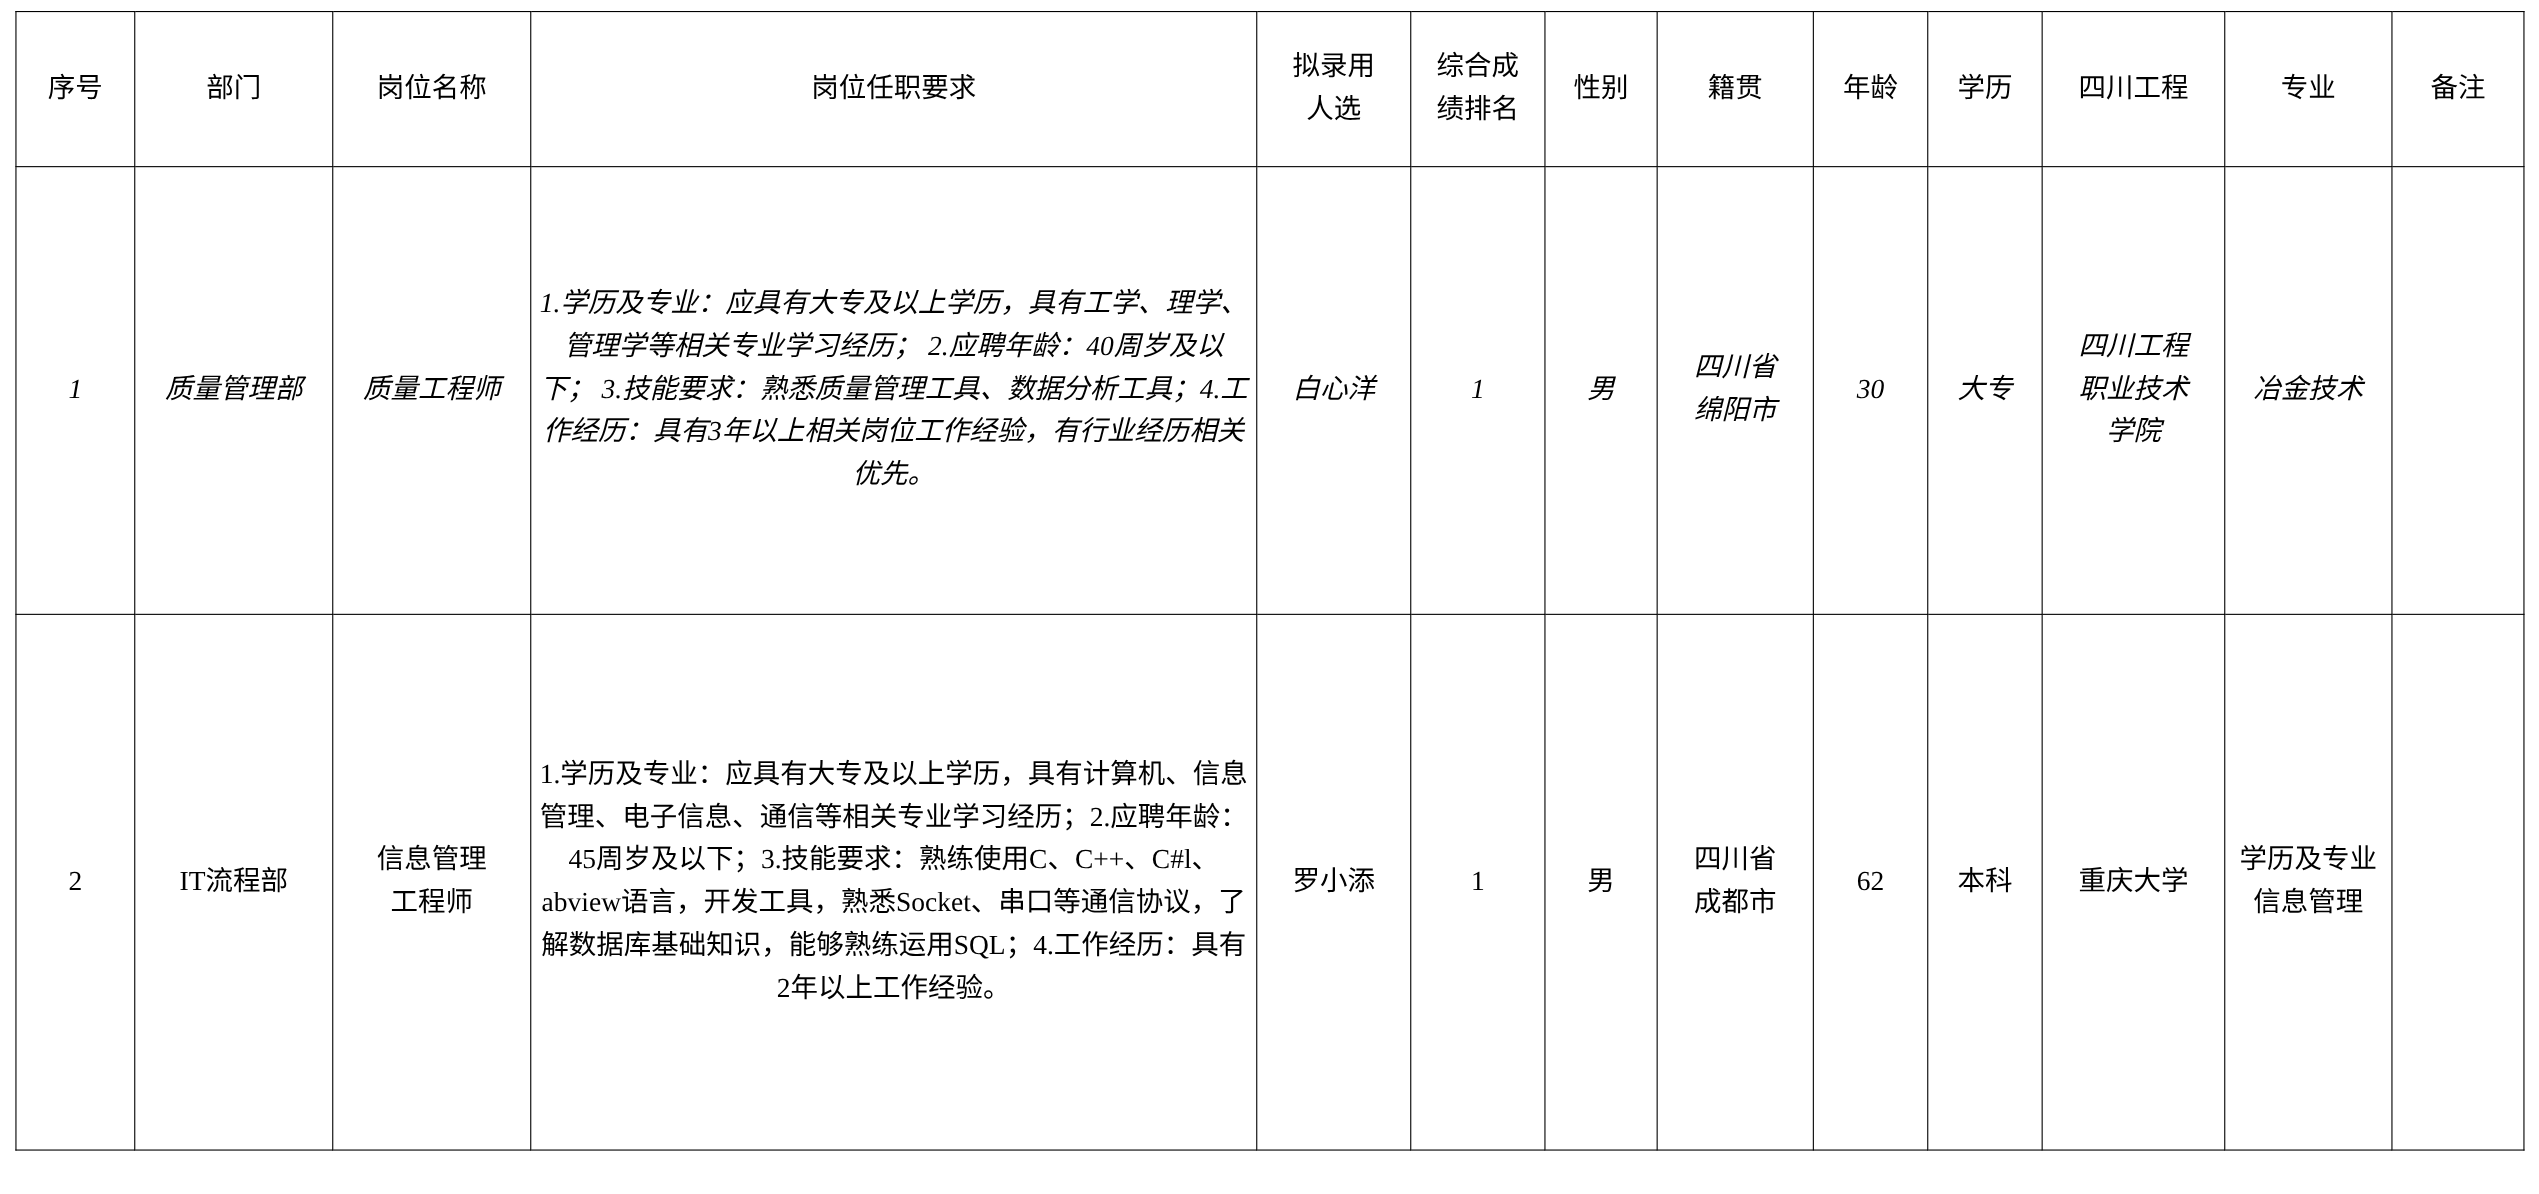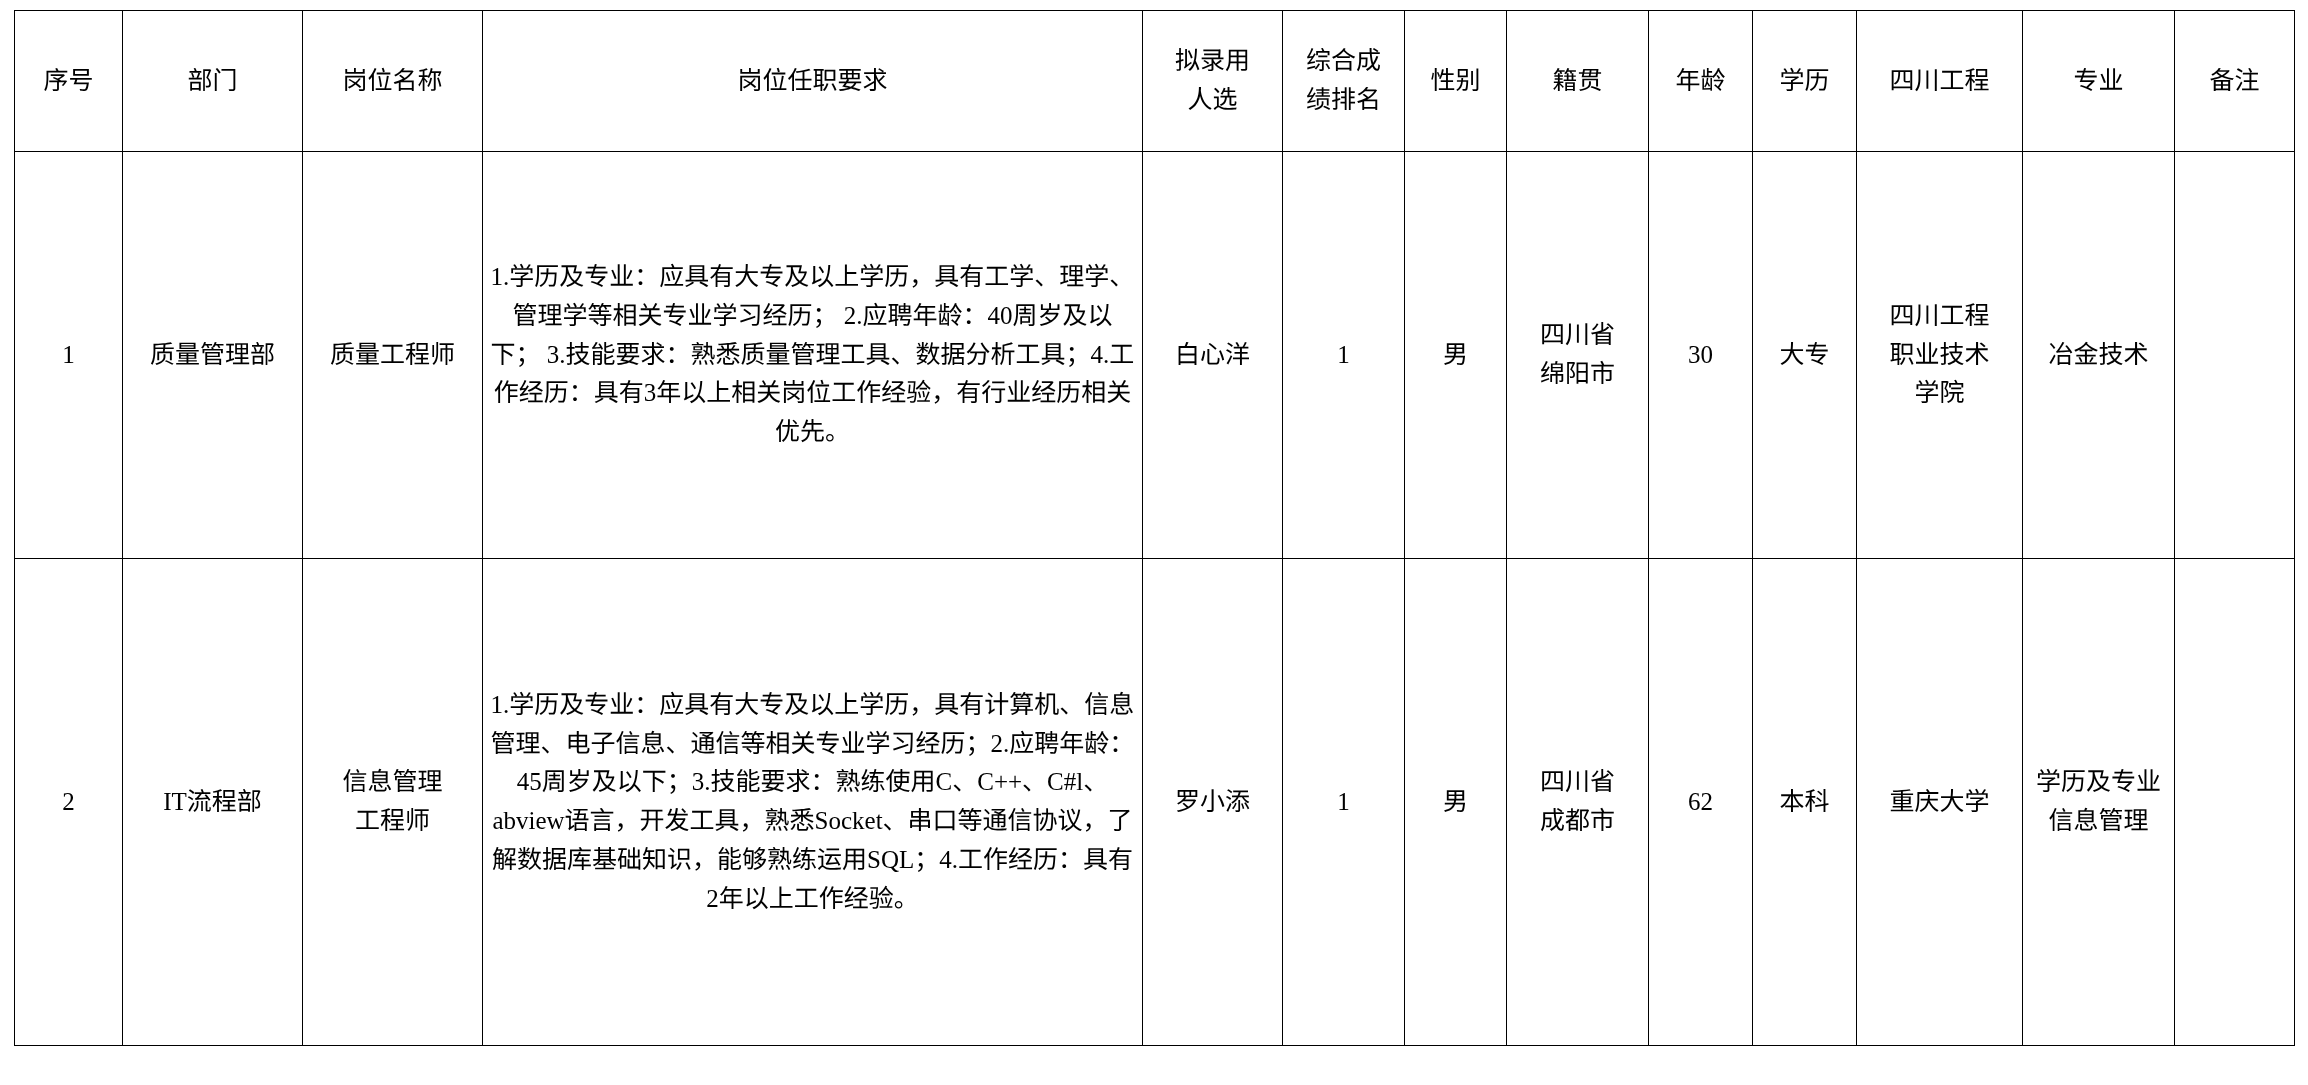--- a/index.html
+++ b/index.html
@@ -55,21 +55,21 @@
   col.c-major    { width: 152px; }
   col.c-remark   { width: 120px; }
 
   .req-cell {
     text-align: left;
     vertical-align: middle;
     line-height: 2.05;
     padding: 14px 16px 14px 14px;
     font-size: 25px;
   }
-  .row-1 td { height: 398px; }
+  .row-1 td { height: 398px; font-style: italic; }
   .row-2 td { height: 478px; }
   .cell-multi {
     line-height: 1.75;
   }
 </style>
 </head>
 <body>
 
 <div class="page">
   <table class="recruit">

